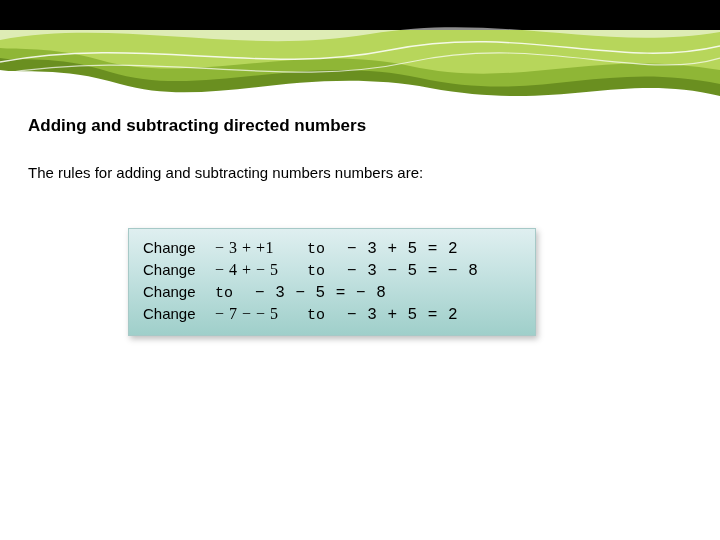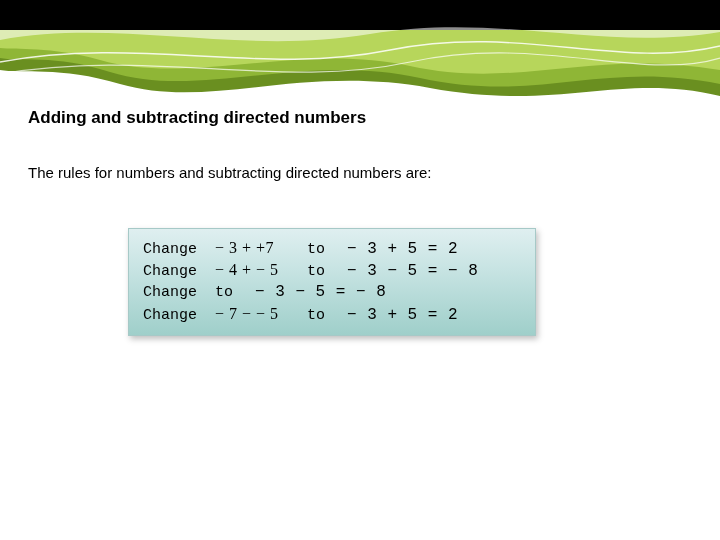--- a/index.html
+++ b/index.html
@@ -1,59 +1,59 @@
 <!DOCTYPE html>
 <html><head>
 <meta charset="utf-8">
 <style>
   * { margin: 0; padding: 0; box-sizing: border-box; }
   html, body { width: 720px; height: 540px; overflow: hidden; font-family: Arial, Helvetica, sans-serif; background: #fff; }
   .slide { position: relative; width: 720px; height: 540px; background: #ffffff; }
   .banner { position: absolute; top: 0; left: 0; width: 720px; height: 104px; }
-  .slide-title { position: absolute; top: 108px; left: 28px; font-size: 17px; font-weight: bold; color: #000; }
+  .slide-title { position: absolute; top: 116px; left: 28px; font-size: 17px; font-weight: bold; color: #000; }
   .intro { position: absolute; top: 164px; left: 28px; font-size: 15px; color: #000; }
   .rules-box {
     position: absolute;
     top: 228px;
     left: 128px;
     width: 408px;
     height: 108px;
     background: linear-gradient(180deg, #dfeff0 0%, #c6e3e2 40%, #9fcfca 100%);
     border: 1px solid #a6c9c7;
     box-shadow: 2px 3px 6px rgba(0,0,0,0.25);
     padding: 10px 14px 10px 14px;
   }
   .rules-row { display: flex; align-items: baseline; height: 22px; font-size: 16px; color: #000; font-family: "Times New Roman", Times, serif; }
-  .col-change { width: 72px; font-family: Liberation Mono, monospace; font-size: 15px; }
+  .col-change { width: 72px; font-family: Liberation Sans, sans-serif; font-size: 15px; }
   .col-left  { width: 92px; font-family: "Times New Roman", Times, serif; letter-spacing: 0.5px; }
   .col-to    { width: 40px; font-family: Liberation Mono, monospace; font-size: 15px; }
   .col-right { font-family: Liberation Mono, monospace; letter-spacing: 0.5px; }
 </style>
 </head>
 <body>
 <div class="slide">
 
   <svg class="banner" viewBox="0 0 720 104" preserveAspectRatio="none">
     <rect x="0" y="0" width="720" height="30" fill="#000000"></rect>
     <path d="M0,30 L720,30 L720,96 C620,72 560,112 430,88 C300,64 210,110 120,84 C60,66 20,74 0,70 Z" fill="#6a8f20"></path>
     <path d="M0,30 L720,30 L720,84 C600,60 540,104 420,78 C300,52 200,100 110,72 C55,54 18,62 0,58 Z" fill="#8fb636"></path>
     <path d="M0,30 L720,30 L720,70 C590,48 520,90 410,66 C300,42 190,86 100,60 C50,46 16,50 0,48 Z" fill="#b7d65b"></path>
     <path d="M0,40 C120,18 240,56 370,34 C500,12 600,52 720,32 L720,30 L0,30 Z" fill="#ffffff" opacity="0.55"></path>
     <path d="M0,62 C140,36 260,76 390,50 C520,24 620,70 720,46" stroke="#ffffff" stroke-width="1.4" fill="none" opacity="0.85"></path>
     <path d="M0,74 C150,48 280,90 410,62 C540,34 640,82 720,58" stroke="#ffffff" stroke-width="1.2" fill="none" opacity="0.7"></path>
   </svg>
 
   <h1 class="slide-title">Adding and subtracting directed numbers</h1>
 
-  <p class="intro">The rules for numbers and subtracting directed numbers are:</p>
+  <p class="intro">The rules for adding and subtracting numbers numbers are:</p>
 
   <div class="rules-box">
     <div class="rules-row">
       <span class="col-change">Change</span>
-      <span class="col-left">− 3 + +7</span>
+      <span class="col-left">− 3 + +1</span>
       <span class="col-to">to</span>
       <span class="col-right">− 3 + 5 = 2</span>
     </div>
     <div class="rules-row">
       <span class="col-change">Change</span>
       <span class="col-left">− 4 + − 5</span>
       <span class="col-to">to</span>
       <span class="col-right">− 3 − 5 = − 8</span>
     </div>
     <div class="rules-row">

